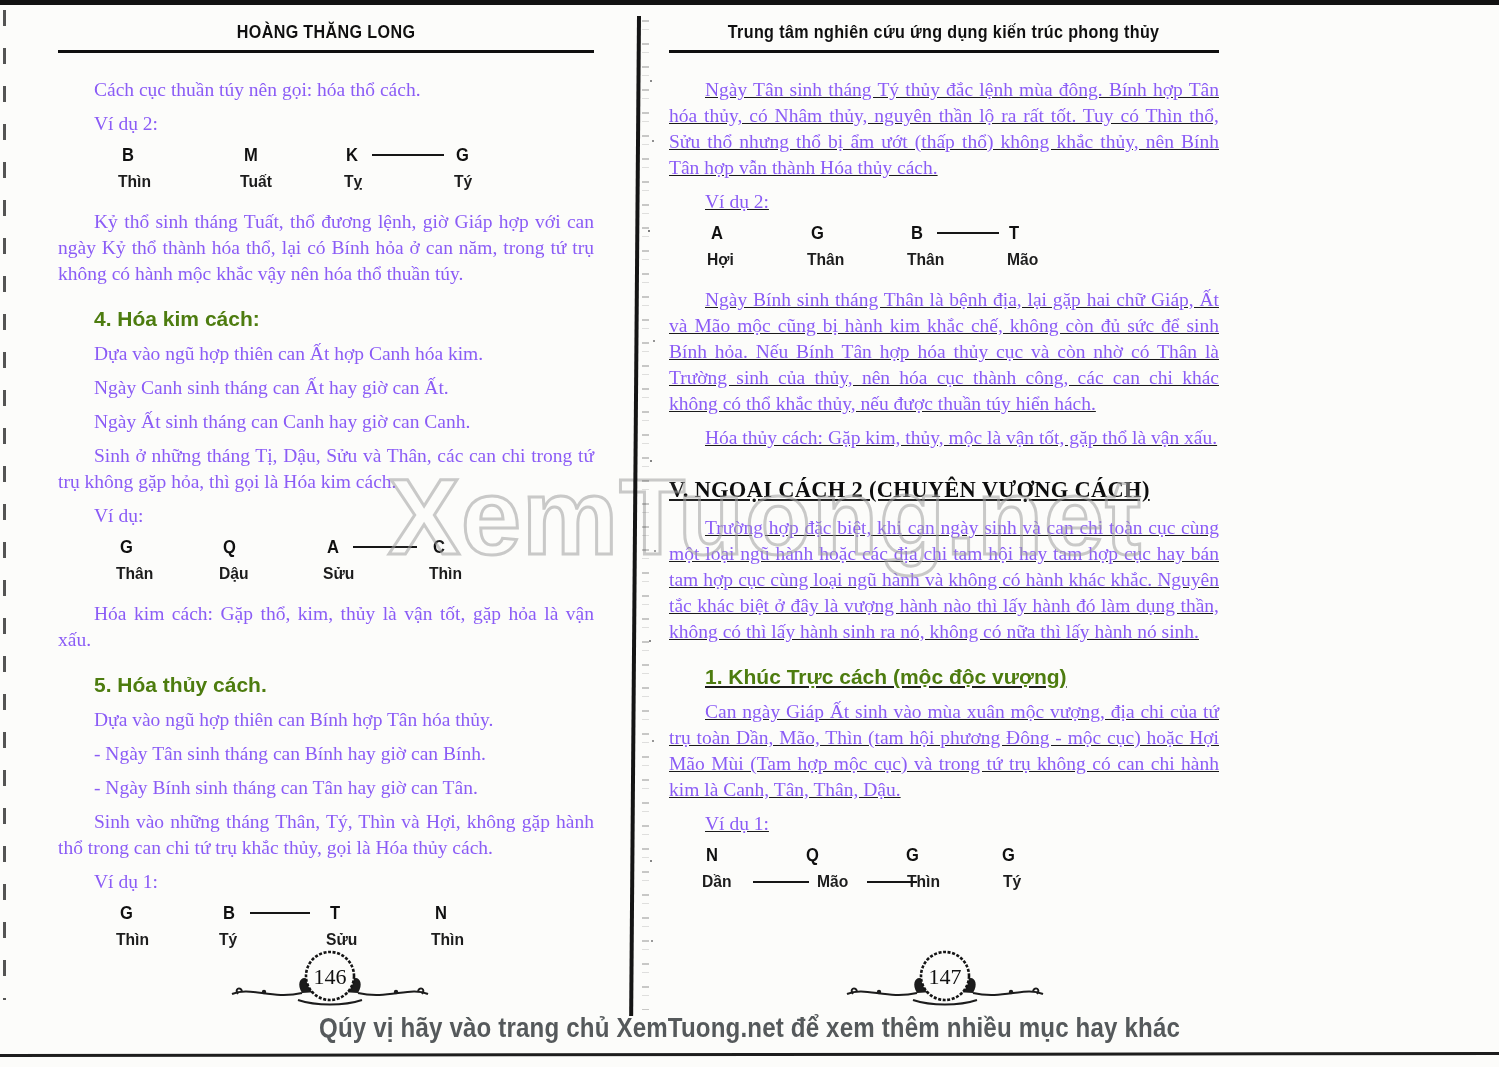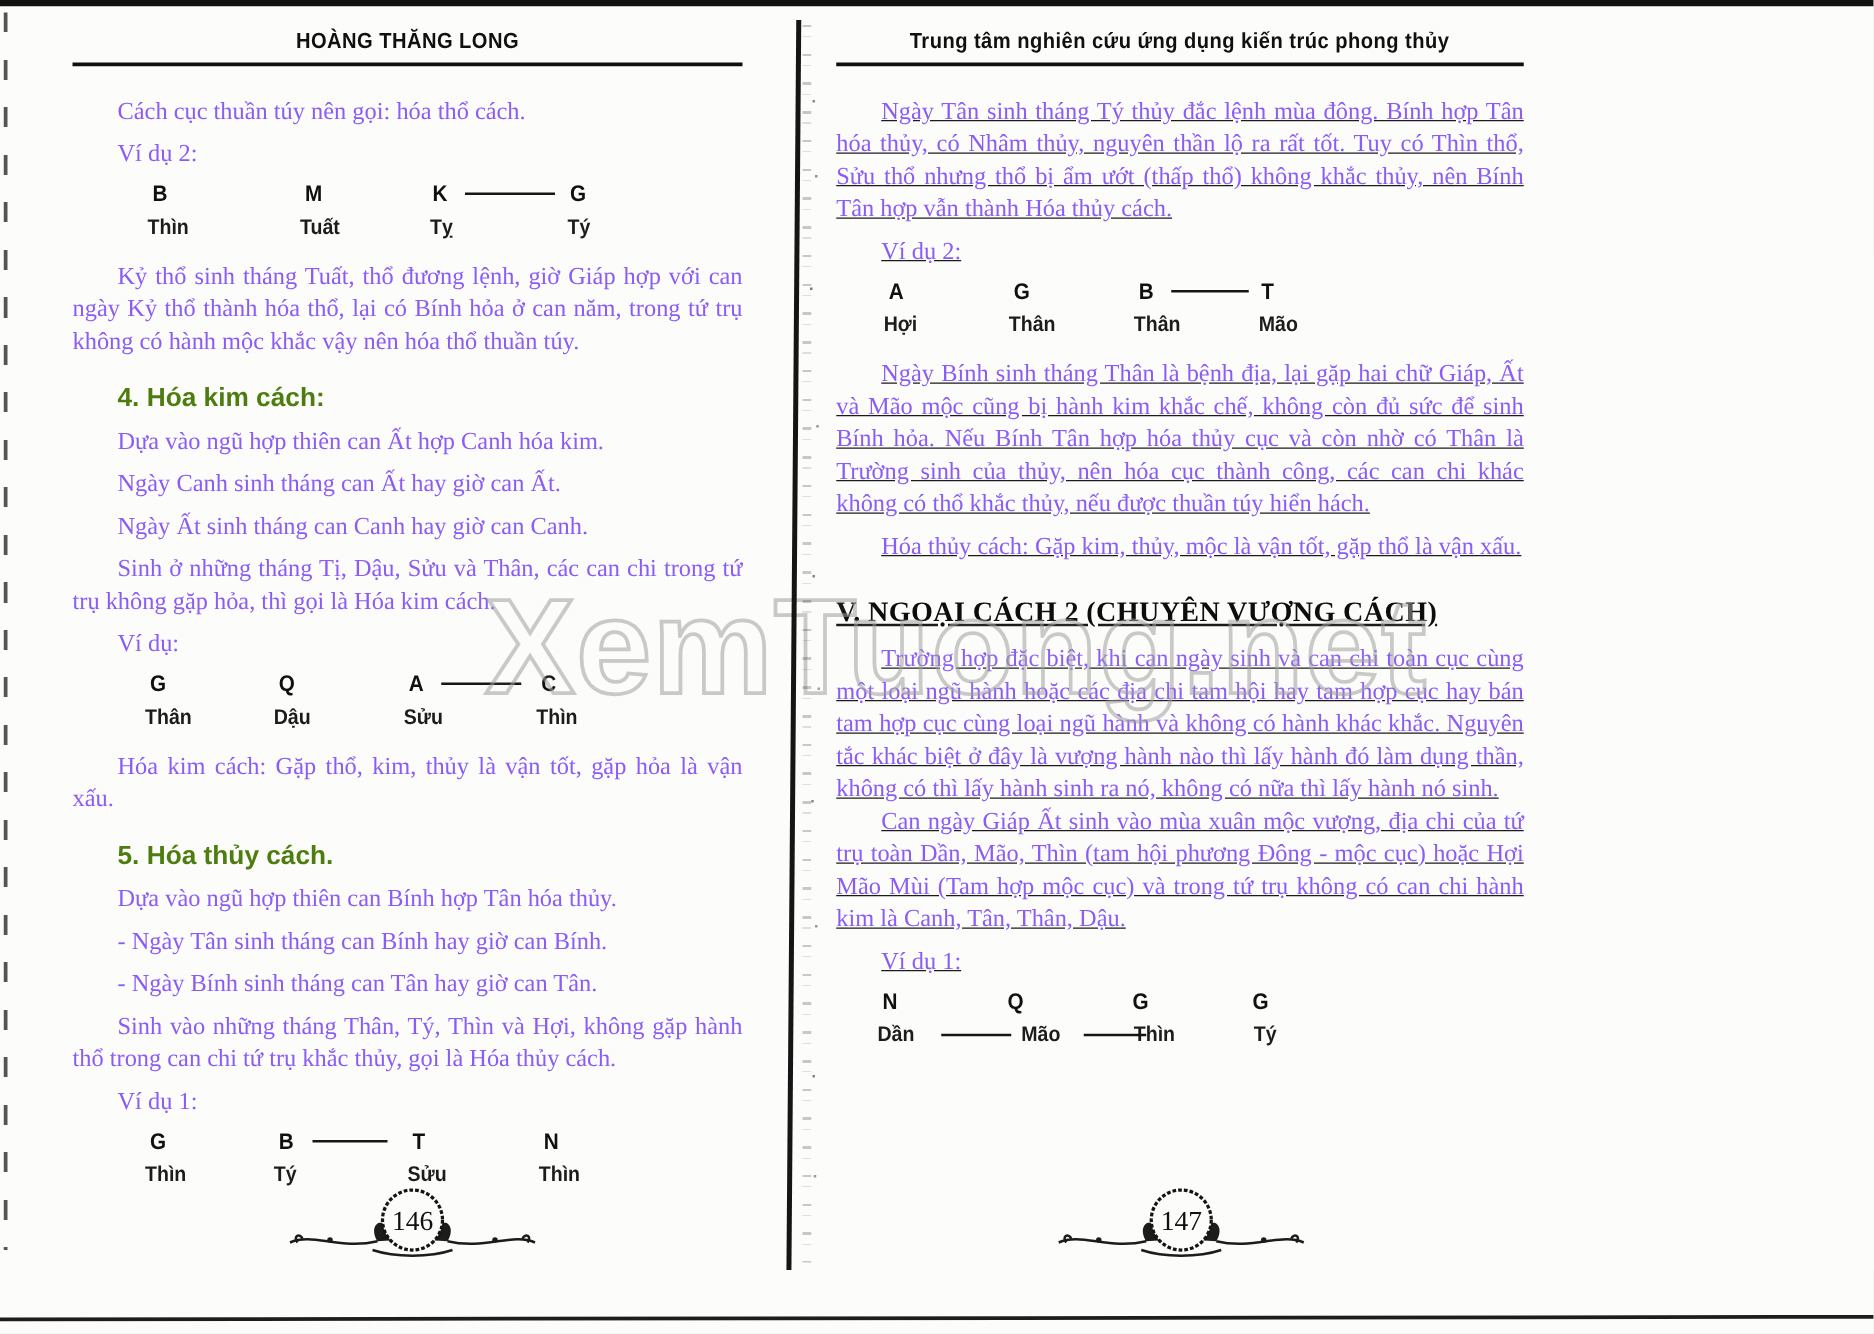--- a/index.html
+++ b/index.html
@@ -181,20 +181,21 @@
       <span class="branch" style="left:238px">Thân</span>
       <span class="branch" style="left:338px">Mão</span>
     </div>
 
     <p class="p mt1">Ngày Bính sinh tháng Thân là bệnh địa, lại gặp hai chữ Giáp, Ất và Mão mộc cũng bị hành kim khắc chế, không còn đủ sức để sinh Bính hỏa. Nếu Bính Tân hợp hóa thủy cục và còn nhờ có Thân là Trường sinh của thủy, nên hóa cục thành công, các can chi khác không có thổ khắc thủy, nếu được thuần túy hiển hách.</p>
     <p class="p mt1">Hóa thủy cách: Gặp kim, thủy, mộc là vận tốt, gặp thổ là vận xấu.</p>
 
     <div class="h-serif">V. NGOẠI CÁCH 2 (CHUYÊN VƯỢNG CÁCH)</div>
     <p class="p">Trường hợp đặc biệt, khi can ngày sinh và can chi toàn cục cùng một loại ngũ hành hoặc các địa chi tam hội hay tam hợp cục hay bán tam hợp cục cùng loại ngũ hành và không có hành khác khắc. Nguyên tắc khác biệt ở đây là vượng hành nào thì lấy hành đó làm dụng thần, không có thì lấy hành sinh ra nó, không có nữa thì lấy hành nó sinh.</p>
 
+    <div class="h-sans">1. Khúc Trực cách (mộc độc vượng)</div>
     <p class="p">Can ngày Giáp Ất sinh vào mùa xuân mộc vượng, địa chi của tứ trụ toàn Dần, Mão, Thìn (tam hội phương Đông - mộc cục) hoặc Hợi Mão Mùi (Tam hợp mộc cục) và trong tứ trụ không có can chi hành kim là Canh, Tân, Thân, Dậu.</p>
     <p class="p mt1">Ví dụ 1:</p>
 
     <div class="pillars">
       <span class="stem" style="left:37px">N</span>
       <span class="stem" style="left:137px">Q</span>
       <span class="stem" style="left:237px">G</span>
       <span class="stem" style="left:333px">G</span>
       <span class="branch" style="left:33px">Dần</span>
       <span class="branch" style="left:148px">Mão</span>
@@ -234,15 +235,18 @@
     <g fill="#1c1c1c">
       <path d="M74 45 C 66 32, 78 24, 82 36 C 86 24, 96 28, 90 44 Z"></path>
       <path d="M130 45 C 138 32, 126 24, 122 36 C 118 24, 108 28, 114 44 Z"></path>
       <circle cx="36" cy="44" r="2.2"></circle>
       <circle cx="168" cy="44" r="2.2"></circle>
     </g>
     <circle cx="102" cy="28" r="24" fill="#fcfcfa" stroke="#151515" stroke-width="2.6" stroke-dasharray="3 1.6"></circle>
     <text x="102" y="36" text-anchor="middle" font-family="Liberation Serif, serif" font-size="22" fill="#111">147</text>
   </svg>
 
+  <div class="footer">
+    <span class="footer-text">Qúy vị hãy vào trang chủ XemTuong.net để xem thêm nhiều mục hay khác</span>
+  </div>
   <div class="bottom-line"></div>
 
 </div>
 
 </body></html>

